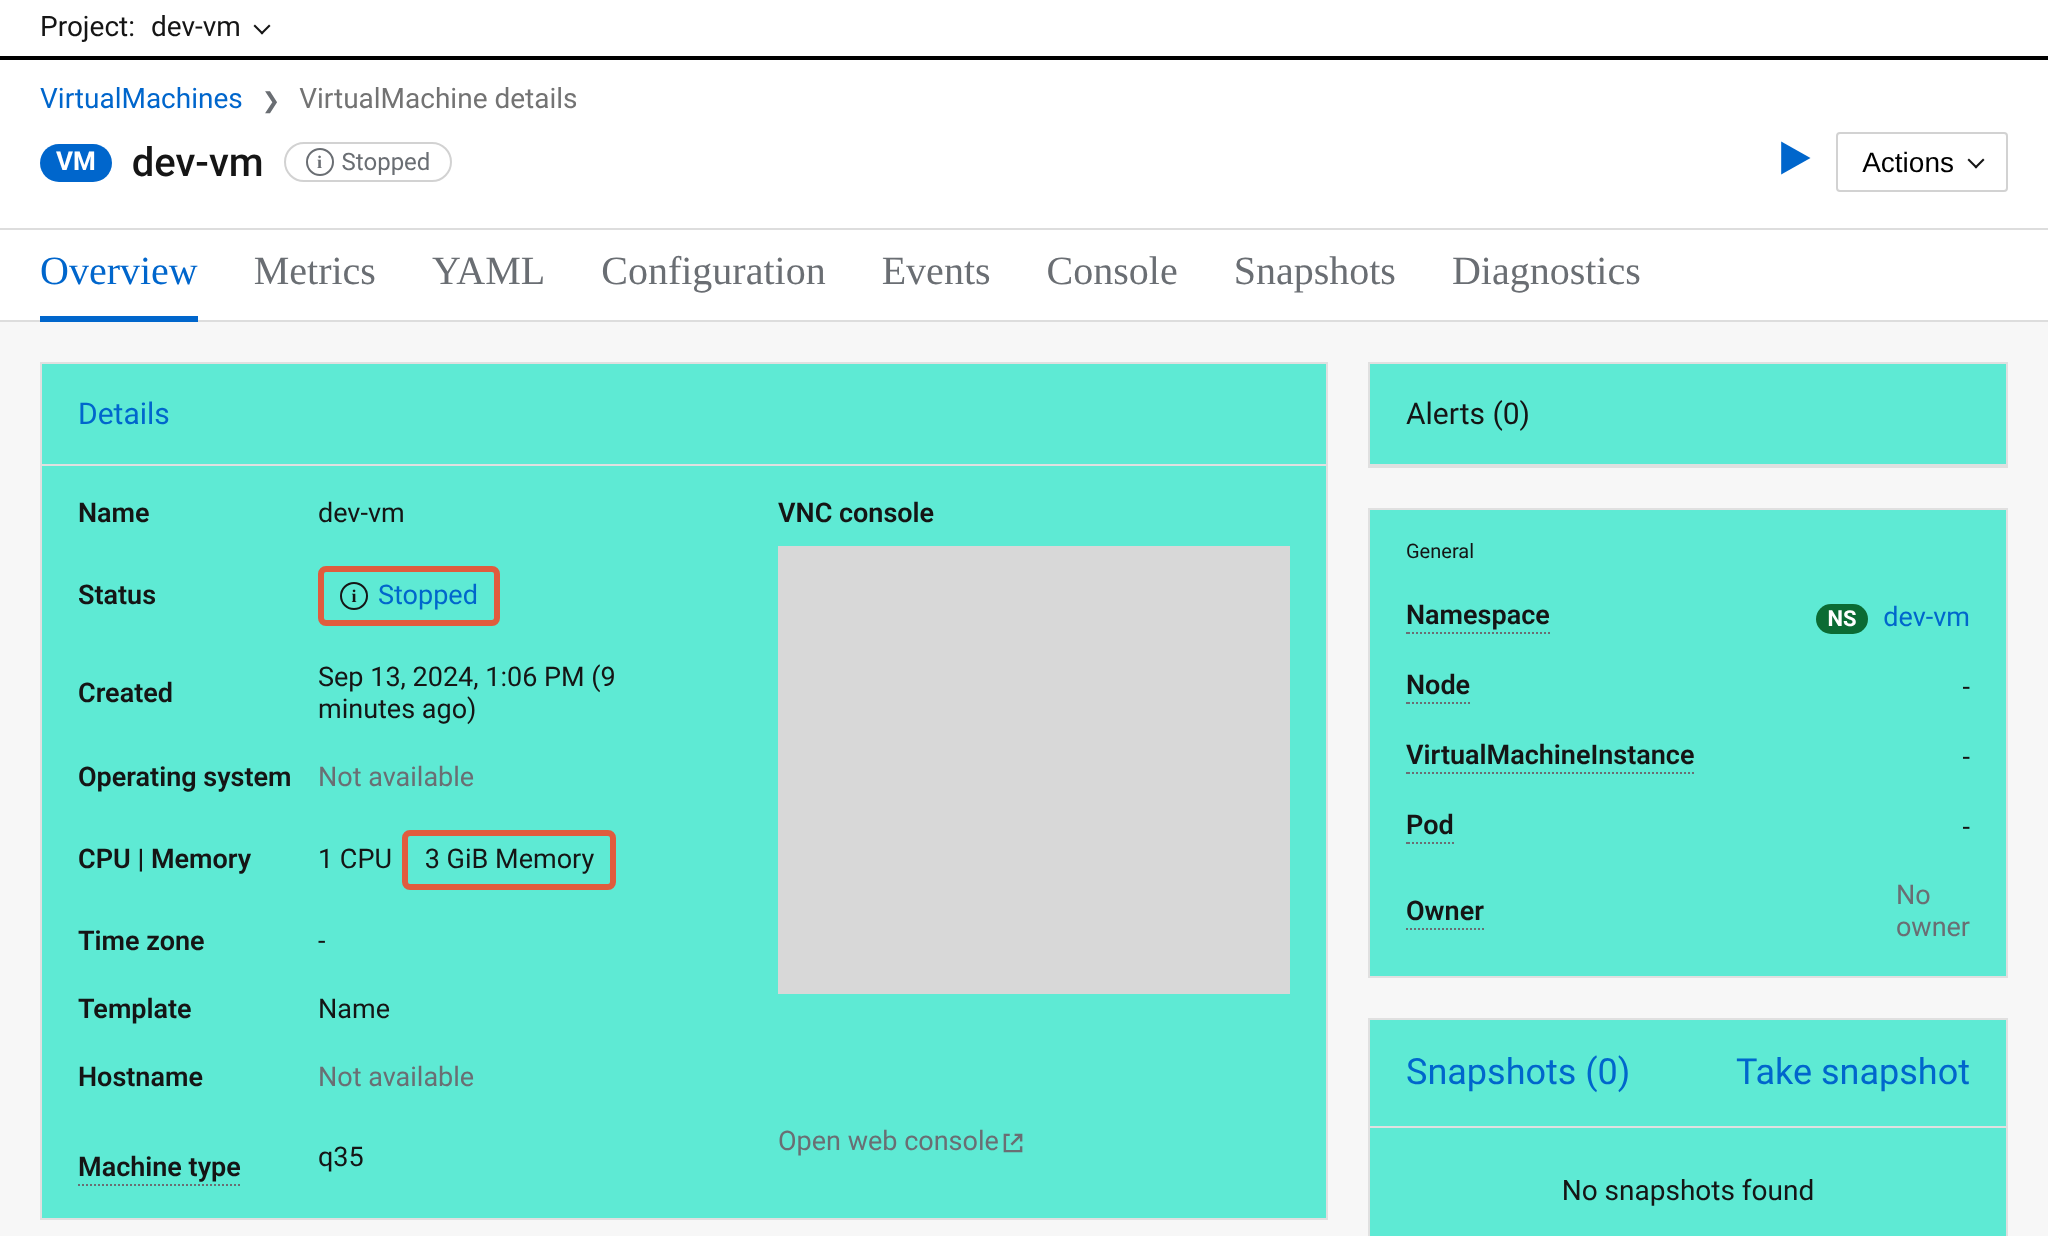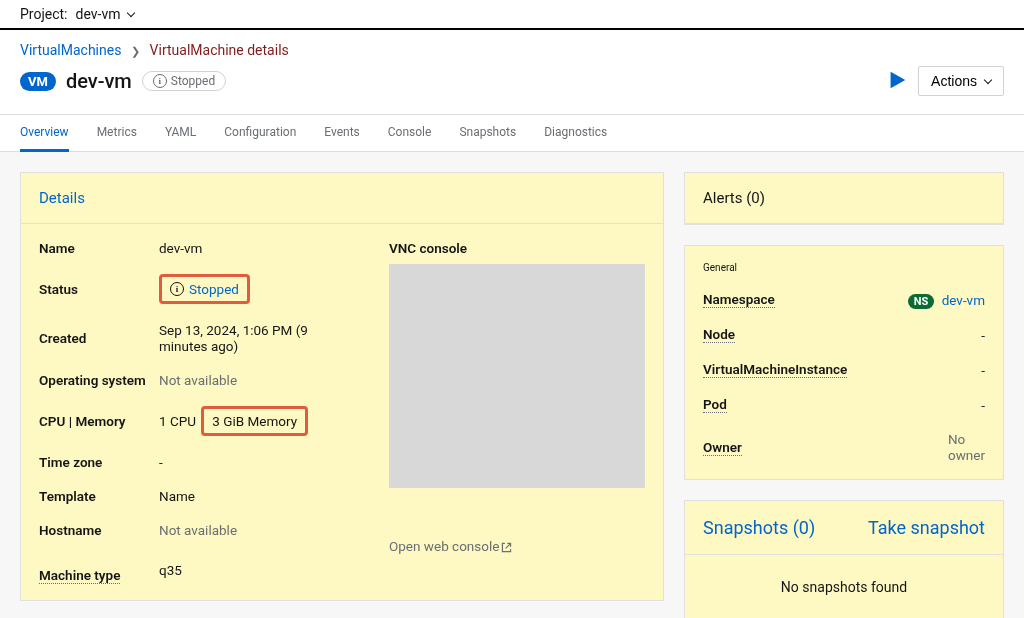--- a/index.html
+++ b/index.html
@@ -4,60 +4,60 @@
   <style>
     * { box-sizing: border-box; margin: 0; padding: 0; }
     body { font-family: -apple-system, BlinkMacSystemFont, "Segoe UI", Roboto, "Helvetica Neue", Arial, sans-serif; font-size: 14px; color: #151515; background: #fff; }
     
     .top-bar { border-bottom: 2px solid #000; padding: 6px 20px; display: flex; align-items: center; gap: 8px; }
     
     .content-wrap { padding: 12px 20px 0 20px; border-bottom: 1px solid #ddd; }
     .breadcrumb { font-size: 14px; margin-bottom: 8px; }
     .breadcrumb a { color: #06c; text-decoration: none; }
     .breadcrumb .sep { margin: 0 6px; color: #6a6e73; font-size: 11px; }
-    .breadcrumb .current { color: #7f1d1d; }
+    .breadcrumb .current { color: #737373; }
     
     .title-row { display: flex; align-items: center; gap: 10px; margin-bottom: 18px; }
     .vm-badge { background: #06c; color: #fff; border-radius: 14px; padding: 2px 8px; font-size: 13px; font-weight: bold; }
     .vm-title { font-size: 20px; font-weight: 500; }
     .status-pill { border: 1px solid #d2d2d2; border-radius: 14px; padding: 2px 10px; font-size: 12px; color: #6a6e73; display: inline-flex; align-items: center; gap: 4px; }
     .spacer { flex: 1; }
     .play-btn svg { width: 22px; height: 22px; fill: #06c; cursor: pointer; }
     .actions-btn { border: 1px solid #d2d2d2; background: #fff; padding: 6px 12px; font-size: 14px; display: inline-flex; align-items: center; gap: 8px; cursor: pointer; border-radius: 2px; }
     
     .tabs { display: flex; gap: 28px; padding: 0 20px; border-bottom: 1px solid #ddd; }
-    .tab { padding: 10px 0; color: #6a6e73; cursor: pointer; font-size: 12px; }
+    .tab { padding: 10px 0; color: #6a6e73; cursor: pointer; font-size: 20px; font-family: Liberation Serif, serif; }
     .tab.active { color: #06c; border-bottom: 3px solid #06c; margin-bottom: -1px; }
     
     .main-area { display: flex; gap: 20px; padding: 20px; background: #f7f7f7; }
     .left-col { flex: 1; }
     .right-col { width: 320px; display: flex; flex-direction: column; gap: 20px; }
     
-    .card { background: #fef9c3; border: 1px solid #e0e0e0; }
+    .card { background: #5eead4; border: 1px solid #e0e0e0; }
     .card-header { padding: 16px 18px; border-bottom: 1px solid #e0e0e0; font-size: 15px; }
     .card-header.link { color: #06c; cursor: pointer; }
     .card-body { padding: 16px 18px; }
     
     .details-grid { display: flex; gap: 40px; }
     .details-col { flex: 0 0 310px; }
     .vnc-col { flex: 1; }
     
     .dl-row { display: flex; margin-bottom: 18px; align-items: center; }
     .dl-label { flex: 0 0 120px; font-weight: 600; font-size: 13.5px; }
     .dl-label.dotted { border-bottom: 1px dotted #6a6e73; display: inline-block; flex: 0 0 auto; margin-right: auto; }
     .dl-label-wrap { flex: 0 0 120px; margin-top: 11px; }
     .dl-value { flex: 1; font-size: 13.5px; color: #151515; }
     .dl-value.muted { color: #6a6e73; }
     .dl-value a { color: #06c; text-decoration: none; }
     
     .highlight-box { display: inline-flex; align-items: center; gap: 5px; border: 3px solid #e05c3e; border-radius: 4px; padding: 4px 8px; }
     .status-link { color: #06c; text-decoration: none; }
     
     .vnc-box { width: 256px; height: 224px; background: #d8d8d8; margin-top: 8px; }
-    .vnc-link { color: #6a6e73; font-size: 13.5px; text-decoration: none; display: inline-flex; align-items: flex-end; gap: 1px; margin-top: 12px; cursor: pointer; }
+    .vnc-link { color: #6a6e73; font-size: 13.5px; text-decoration: none; display: inline-flex; align-items: center; gap: 1px; margin-top: 28px; cursor: pointer; }
     
     .sec-title { font-size: 10px; margin-bottom: 18px; color: #151515; }
     .gen-row { display: flex; justify-content: space-between; align-items: center; margin-bottom: 18px; font-size: 13.5px; }
     .gen-label { border-bottom: 1px dotted #6a6e73; font-weight: 600; }
     .ns-badge { background: #0b6b34; color: #fff; border-radius: 12px; padding: 1px 6px; font-size: 11px; font-weight: bold; margin-right: 4px; }
     .ns-link { color: #06c; text-decoration: none; }
     
     .snap-header { padding: 16px 18px; border-bottom: 1px solid #e0e0e0; display: flex; justify-content: space-between; align-items: center; font-size: 18px; }
     .snap-header .title { color: #06c; cursor: pointer; }
     .snap-header .action { color: #06c; cursor: pointer; }

